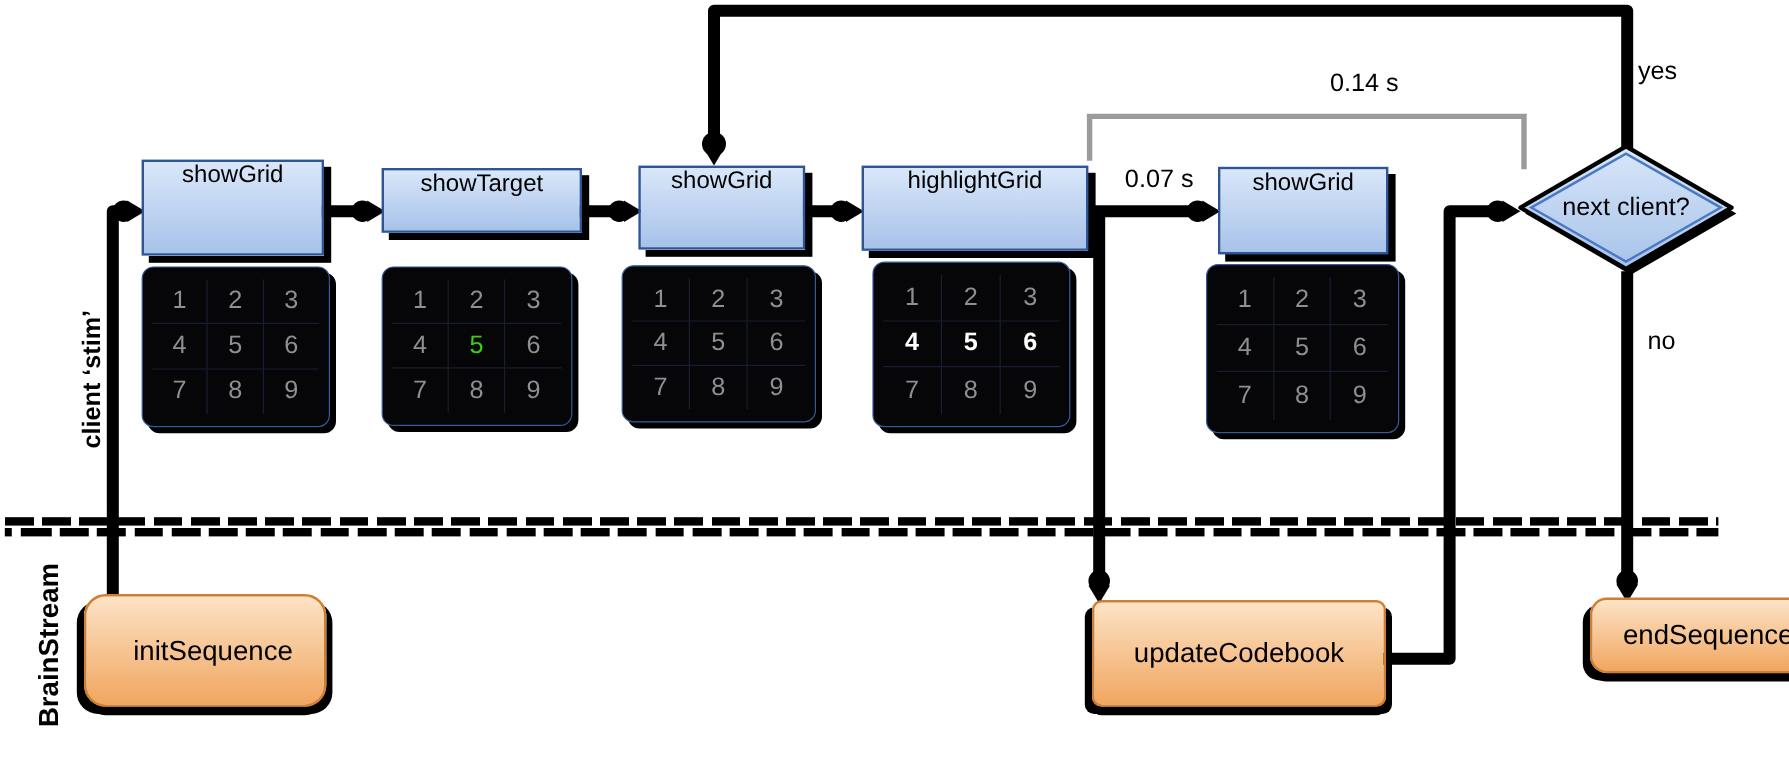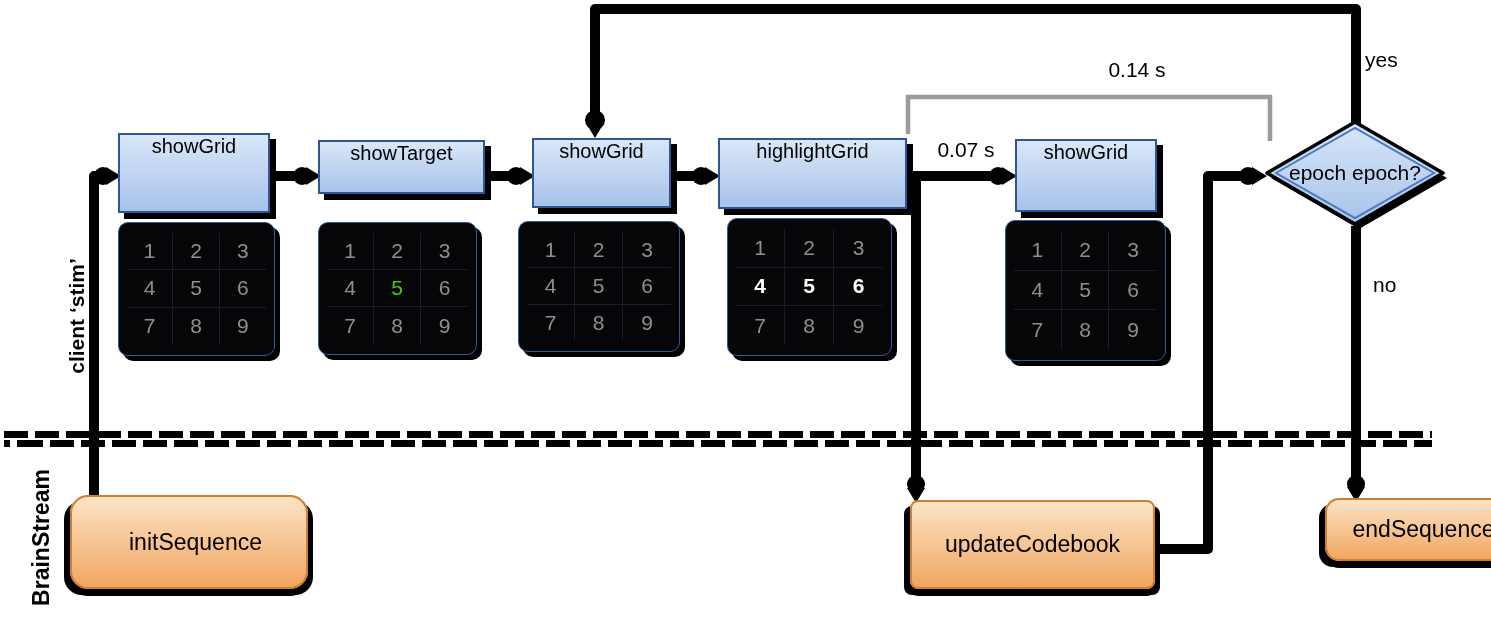--- a/index.html
+++ b/index.html
@@ -188,28 +188,28 @@
       <span class="digit dim">2</span>
       <span class="digit dim">3</span>
       <span class="digit dim">4</span>
       <span class="digit dim">5</span>
       <span class="digit dim">6</span>
       <span class="digit dim">7</span>
       <span class="digit dim">8</span>
       <span class="digit dim">9</span>
     </div>
 
-  <div class="diamond-label" style="left:1275px;top:161px;width:160px;">epoch epoch?</div>
+  <div class="diamond-label" style="left:1275px;top:161px;width:160px;">next client?</div>
 
   <div class="flow-label" style="left:1365px;top:48px;">yes</div>
   <div class="flow-label" style="left:1373px;top:273px;">no</div>
   <div class="flow-label" style="left:906px;top:138px;width:120px;text-align:center;">0.07 s</div>
   <div class="flow-label" style="left:1077px;top:58px;width:120px;text-align:center;">0.14 s</div>
 
-  <div class="orangebox" style="left:70px;top:495px;width:238px;height:94px;border-radius:18px;padding-left:13px;">
+  <div class="orangebox" style="left:70px;top:495px;width:202px;height:94px;border-radius:18px;padding-left:13px;">
     <span>initSequence</span>
   </div>
   <div class="orangebox" style="left:895px;top:500px;width:245px;height:89px;border-radius:8px;margin-left:15px;">
     <span>updateCodebook</span>
   </div>
   <div class="orangebox" style="left:1285px;top:498px;width:197px;height:63px;border-radius:14px;margin-left:40px;">
     <span>endSequence</span>
   </div>
 
 </div>

